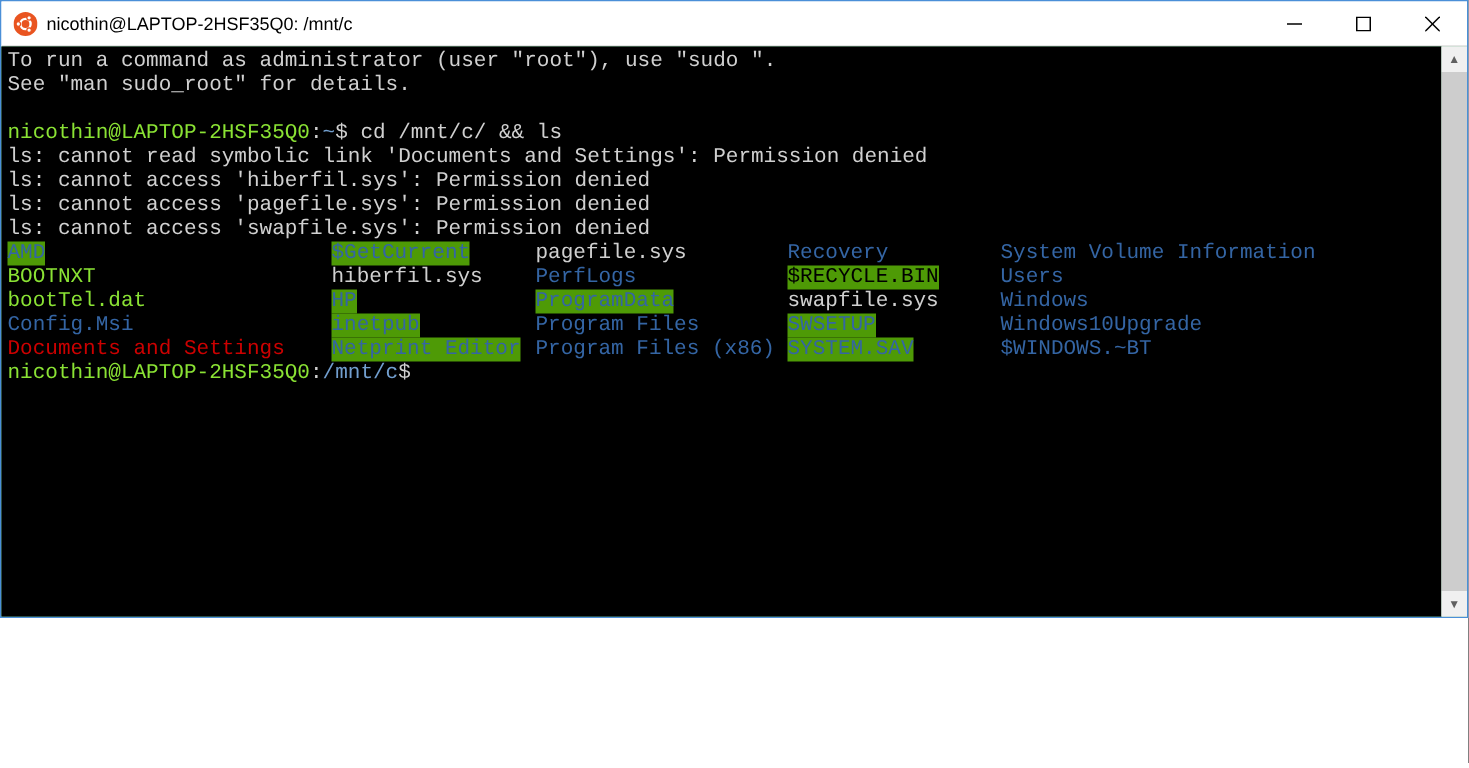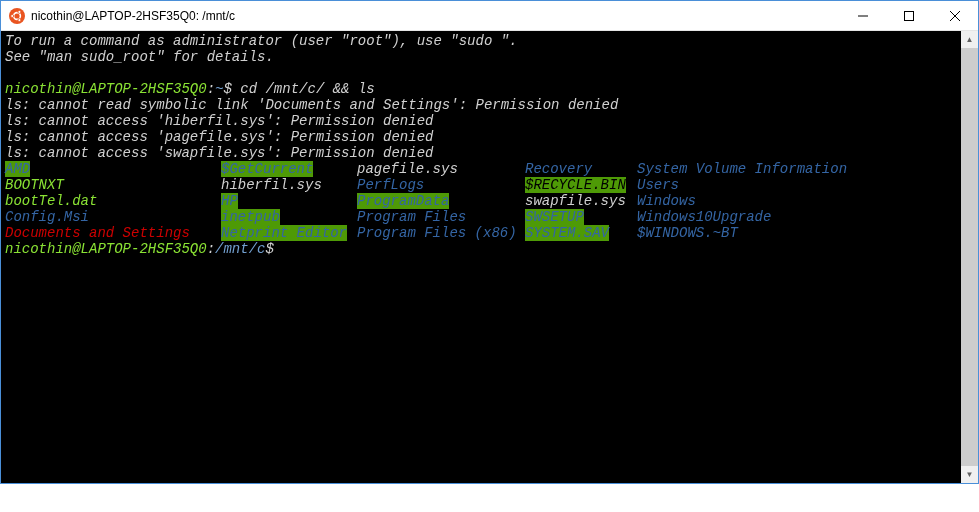--- a/index.html
+++ b/index.html
@@ -5,21 +5,21 @@
   * { margin: 0; padding: 0; box-sizing: border-box; }
   body {
     font-family: "Segoe UI", Tahoma, sans-serif;
     background: #fff;
     width: 979px;
     height: 512px;
     overflow: hidden;
   }
   .window {
     width: 979px;
-    height: 484px;
+    height: 412px;
     border: 1px solid #4a8fd8;
     display: flex;
     flex-direction: column;
     background: #fff;
   }
   .titlebar {
     height: 30px;
     background: #fff;
     display: flex;
     align-items: center;
@@ -53,21 +53,20 @@
     font-family: "Segoe UI Symbol", sans-serif;
     font-size: 10px;
     color: #000;
   }
   .titlebar-btn svg { stroke: #000; }
   .terminal-wrap {
     flex: 1;
     display: flex;
     background: #15803d;
     min-height: 0;
-    font-style: italic;
   }
   .terminal {
     flex: 1;
     background: #000;
     color: #ccc;
     font-family: "Consolas", "Courier New", monospace;
     font-size: 14px;
     line-height: 16px;
     padding: 2px 4px;
     white-space: pre;
@@ -102,21 +101,21 @@
   .t-red { color: #cc0000; }
   .t-bg-green { background: #4e9a06; color: #3465a4; margin-top: 31px; }
   .t-bg-green-black { background: #4e9a06; color: #000; }
 
   .ls-row { display: block; }
   .col { display: inline-block; vertical-align: top; }
   .c1 { width: 216px; }
   .c2 { width: 136px; }
   .c3 { width: 168px; }
   .c4 { width: 112px; }
-  .c5 { width: auto; }
+  .c5 { width: auto; margin-left: 30px; }
 </style>
 </head>
 <body>
 
 <div class="window">
 
   <div class="titlebar">
     <span class="titlebar-icon">
       <svg width="16" height="16" viewBox="0 0 16 16">
         <circle cx="8" cy="8" r="8" fill="#E95420"></circle>

